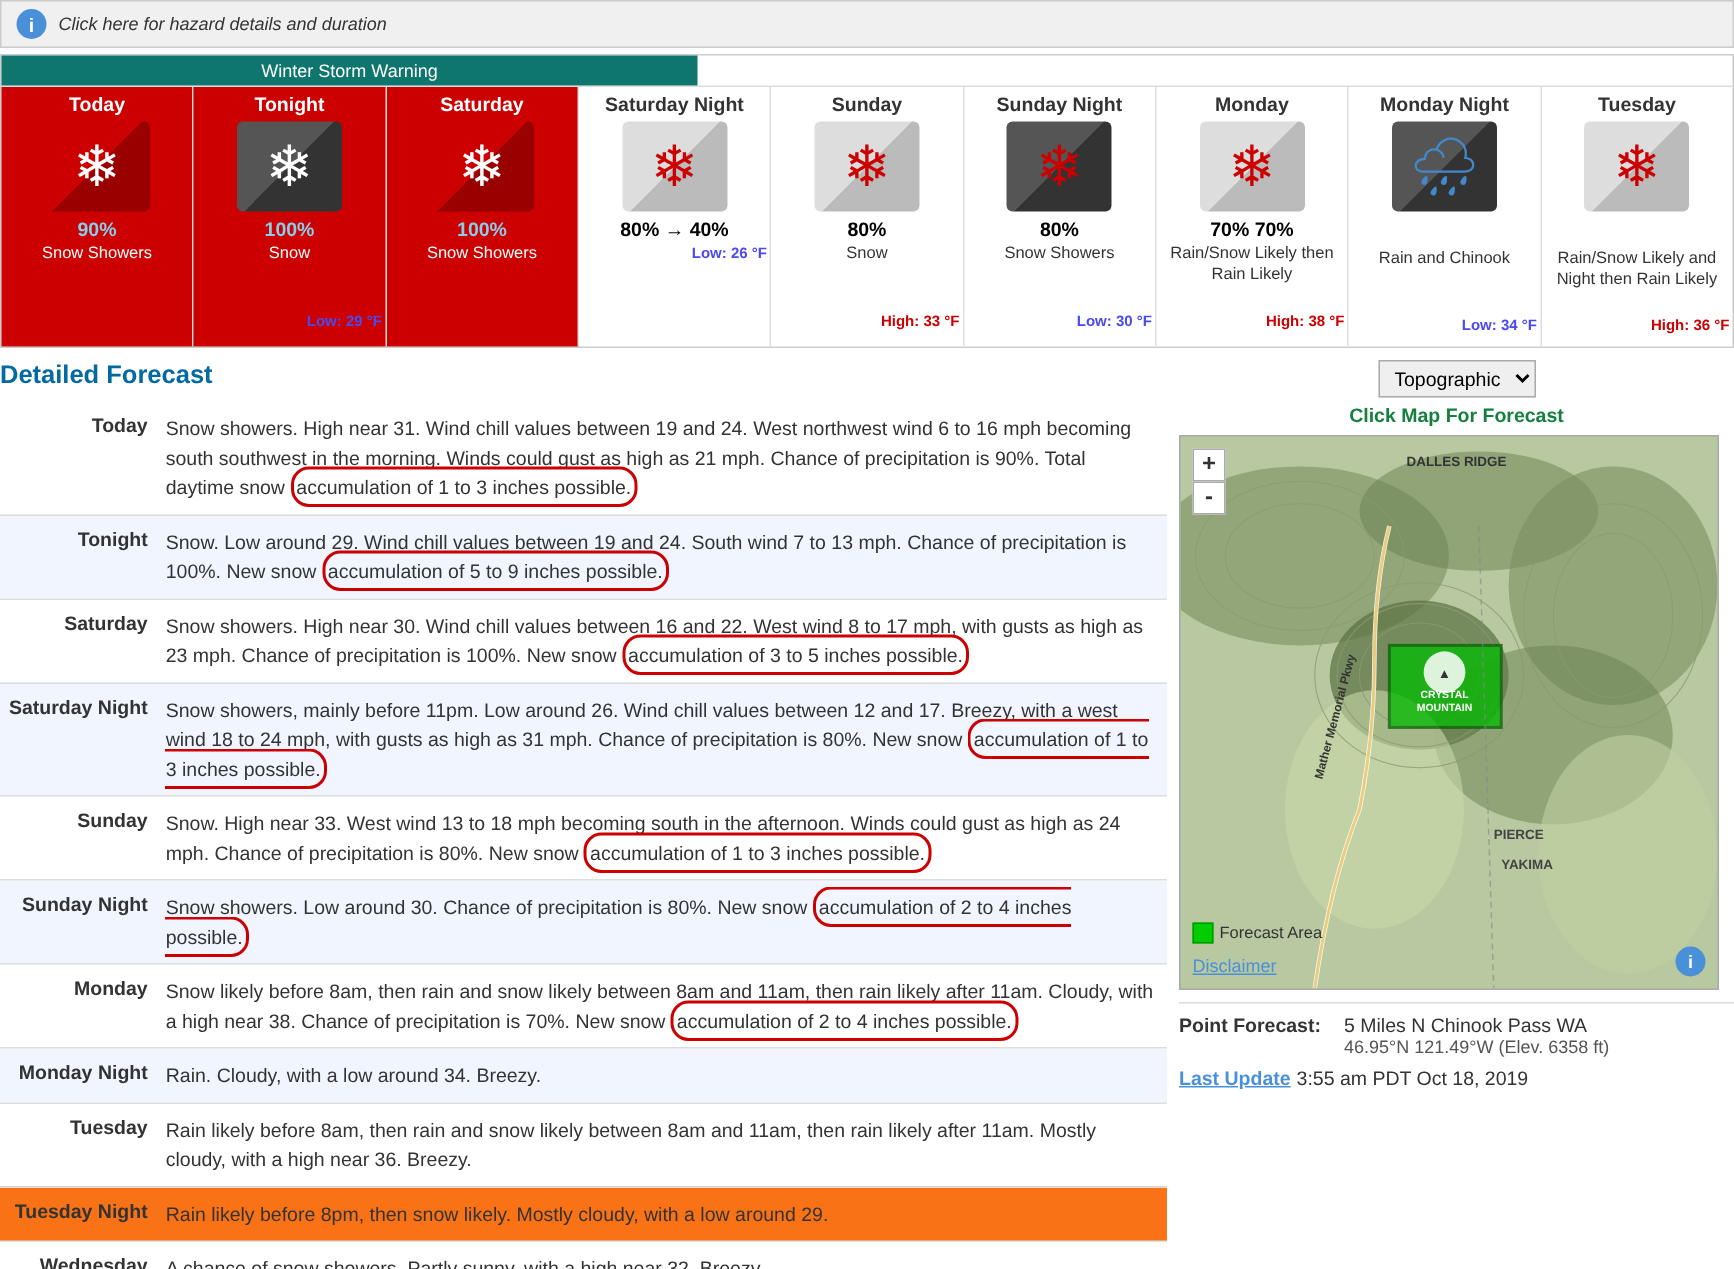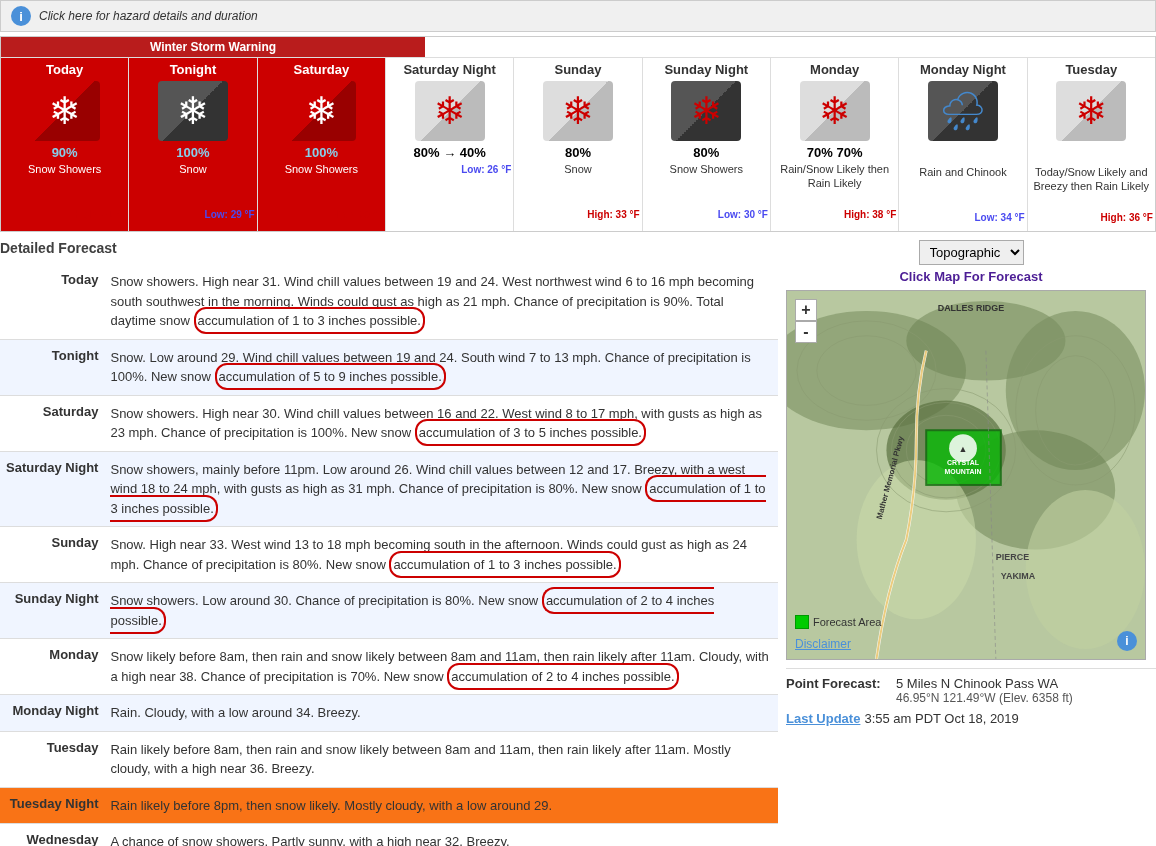--- a/index.html
+++ b/index.html
@@ -25,27 +25,27 @@
       font-weight: bold; font-size: 13px; font-style: normal;
       flex-shrink: 0;
     }
 
     
     .forecast-strip {
       border: 1px solid #ccc;
       margin-top: 4px;
     }
     .winter-storm-banner {
-      background: #b91c1c;
+      background: #0f766e;
       color: white;
       text-align: center;
-      font-weight: bold;
+      font-weight: normal;
       font-size: 12px;
       padding: 3px;
-      width: 424px;
+      width: 464px;
     }
     .forecast-days {
       display: flex;
       border-top: 1px solid #ddd;
     }
     .forecast-day {
       flex: 1;
       text-align: center;
       padding: 4px 2px;
       border-right: 1px solid #ddd;
@@ -90,22 +90,22 @@
       gap: 0;
       margin-top: 8px;
     }
 
     
     .detailed-forecast {
       flex: 1;
       padding-right: 8px;
     }
     .detailed-title {
-      color: #404040;
-      font-size: 14px;
+      color: #0369a1;
+      font-size: 17px;
       font-weight: bold;
       margin-bottom: 8px;
     }
     .forecast-table {
       width: 100%;
       border-collapse: collapse;
     }
     .forecast-table tr {
       border-bottom: 1px solid #ddd;
     }
@@ -148,21 +148,21 @@
       margin-bottom: 4px;
     }
     .map-type-select {
       padding: 3px 6px;
       font-size: 13px;
       border: 1px solid #aaa;
     }
     .click-map-label {
       font-weight: bold;
       font-size: 13px;
-      color: #4c1d95;
+      color: #15803d;
       text-align: center;
       margin-bottom: 6px;
     }
     .map-container {
       width: 360px;
       height: 370px;
       background: #a8c89a;
       position: relative;
       border: 1px solid #aaa;
       overflow: hidden;
@@ -331,21 +331,21 @@
     <div style="height:18px;"></div>
     <div class="forecast-desc">Rain and Chinook</div>
     <div class="forecast-temp temp-low">Low: 34 °F</div>
   </div>
       <div class="forecast-day">
     <div class="day-name">Tuesday</div>
     <div style="width:70px;height:60px;margin:4px auto;display:flex;align-items:center;justify-content:center;background:linear-gradient(135deg,#ddd 50%,#bbb 50%);border-radius:4px;">
       <span style="font-size:38px;color:#cc0000;">❄</span>
     </div>
     <div style="height:18px;"></div>
-    <div class="forecast-desc">Today/Snow Likely and Breezy then Rain Likely</div>
+    <div class="forecast-desc">Rain/Snow Likely and Night then Rain Likely</div>
     <div class="forecast-temp temp-high">High: 36 °F</div>
   </div>
     </div>
 </div>
 
 <div class="main-content">
 
   <div class="detailed-forecast">
     <div class="detailed-title">Detailed Forecast</div>
     <table class="forecast-table">

